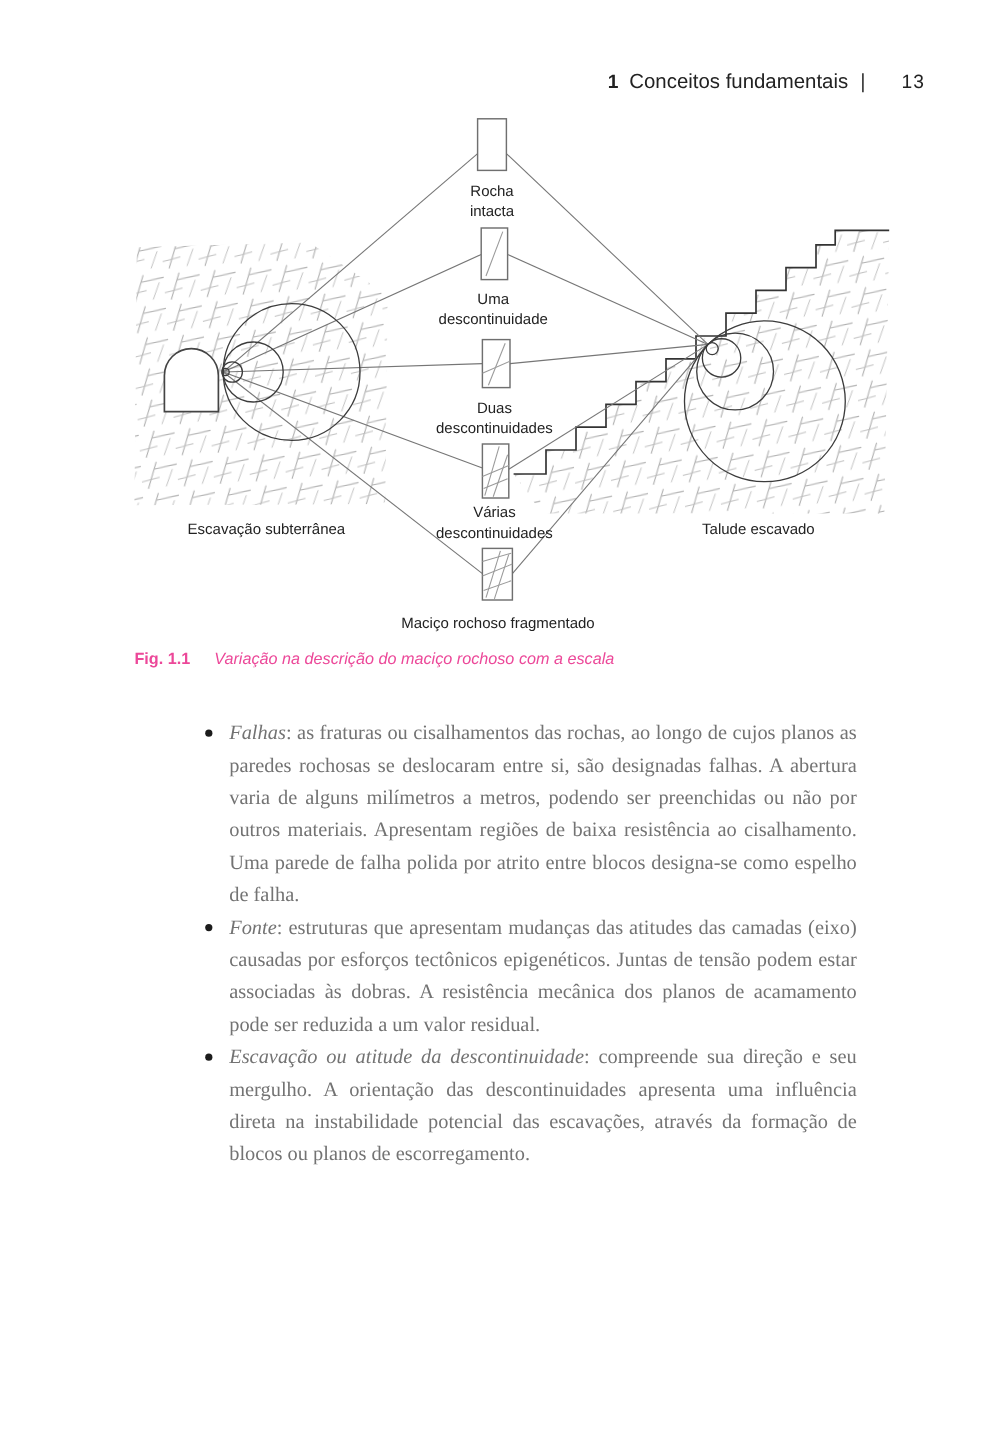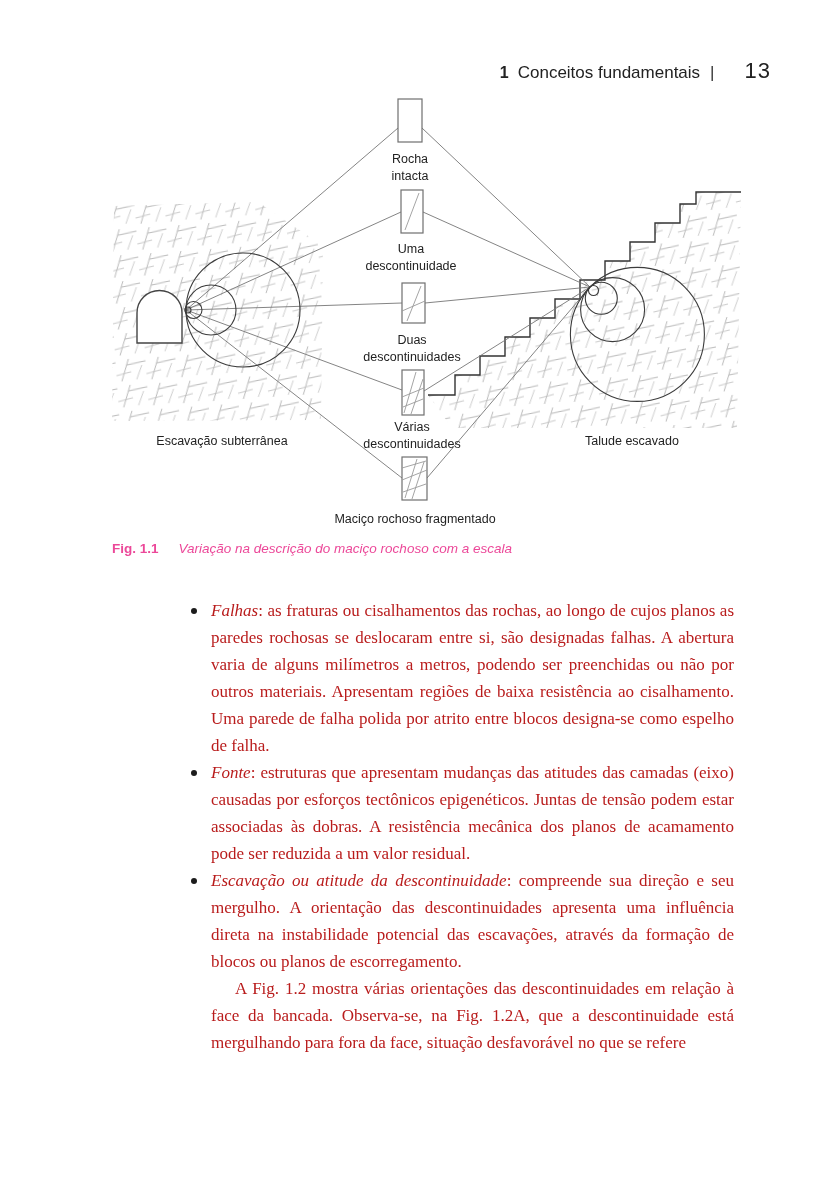--- a/index.html
+++ b/index.html
@@ -7,37 +7,37 @@
     position:relative;width:835px;height:1200px;background:#ffffff;overflow:hidden;
     font-family:"Liberation Serif", serif;color:#1e1e1e;margin:0 auto;
   }
   
   .runhead{
     position:absolute;top:58px;right:64px;display:flex;align-items:baseline;
     font-family:"Liberation Sans", sans-serif;font-size:17px;color:#222;
   }
   .runhead .chnum{font-weight:bold;margin-right:9px;font-size:16px;}
   .runhead .sep{margin-left:10px;color:#333;font-weight:300;}
-  .runhead .pgnum{margin-left:30px;font-size:22px;letter-spacing:1px;}
+  .runhead .pgnum{margin-left:30px;font-size:16px;letter-spacing:1px;}
   
   svg.fig{position:absolute;left:0;top:0;width:835px;height:535px;}
   svg.fig text{
     font-family:"Liberation Sans", sans-serif;font-size:12.5px;fill:#222;
   }
   .caption{
     position:absolute;left:112px;top:541px;width:600px;
     font-family:"Liberation Sans", sans-serif;font-size:13.5px;line-height:16px;color:#ec4899;
   }
   .caption .tag{font-weight:bold;margin-right:20px;}
   .caption .ttl{font-style:italic;}
   .caption .srclbl{font-weight:bold;margin-right:4px;}
   
   .bodytext{
-    position:absolute;left:116px;top:597px;width:618px;
-    font-size:17px;line-height:27px;text-align:justify;color:#b91c1c;
+    position:absolute;left:96px;top:597px;width:618px;
+    font-size:17px;line-height:27px;text-align:justify;color:#737373;
   }
   .bodytext ul{list-style:none;margin:0;padding:0 0 0 95px;}
   .bodytext li{position:relative;}
   .bodytext li::before{
     content:"";position:absolute;left:-20px;top:11px;width:6px;height:6px;
     border-radius:50%;background:#1c1c1c;
   }
   .lead{font-style:italic;}
   .para{margin:14px 0 0 0;text-indent:58px;}
   .subpara{margin:0;text-indent:24px;}
@@ -148,18 +148,17 @@
       <li>
         <span class="lead">Falhas</span><span>: </span><span>as fraturas ou cisalhamentos das rochas, ao longo de cujos planos as paredes rochosas se deslocaram entre si, são designadas falhas. A abertura varia de alguns milímetros a metros, podendo ser preenchidas ou não por outros materiais. Apresentam regiões de baixa resistência ao cisalhamento. Uma parede de falha polida por atrito entre blocos designa-se como espelho de falha.</span>
       </li>
       <li>
         <span class="lead">Fonte</span><span>: </span><span>estruturas que apresentam mudanças das atitudes das camadas (eixo) causadas por esforços tectônicos epigenéticos. Juntas de tensão podem estar associadas às dobras. A resistência mecânica dos planos de acamamento pode ser reduzida a um valor residual.</span>
       </li>
     </ul>
     <ul>
       <li>
         <span class="lead">Escavação ou atitude da descontinuidade</span><span>: </span><span>compreende sua direção e seu mergulho. A orientação das descontinuidades apresenta uma influência direta na instabilidade potencial das escavações, através da formação de blocos ou planos de escorregamento.</span>
-        <p class="subpara">A Fig. 1.2 mostra várias orientações das descontinuidades em relação à face da bancada. Observa-se, na Fig. 1.2A, que a descontinuidade está mergulhando para fora da face, situação desfavorável no que se refere</p>
       </li>
     </ul>
   </div>
 
 </div>
 
 </body></html>

